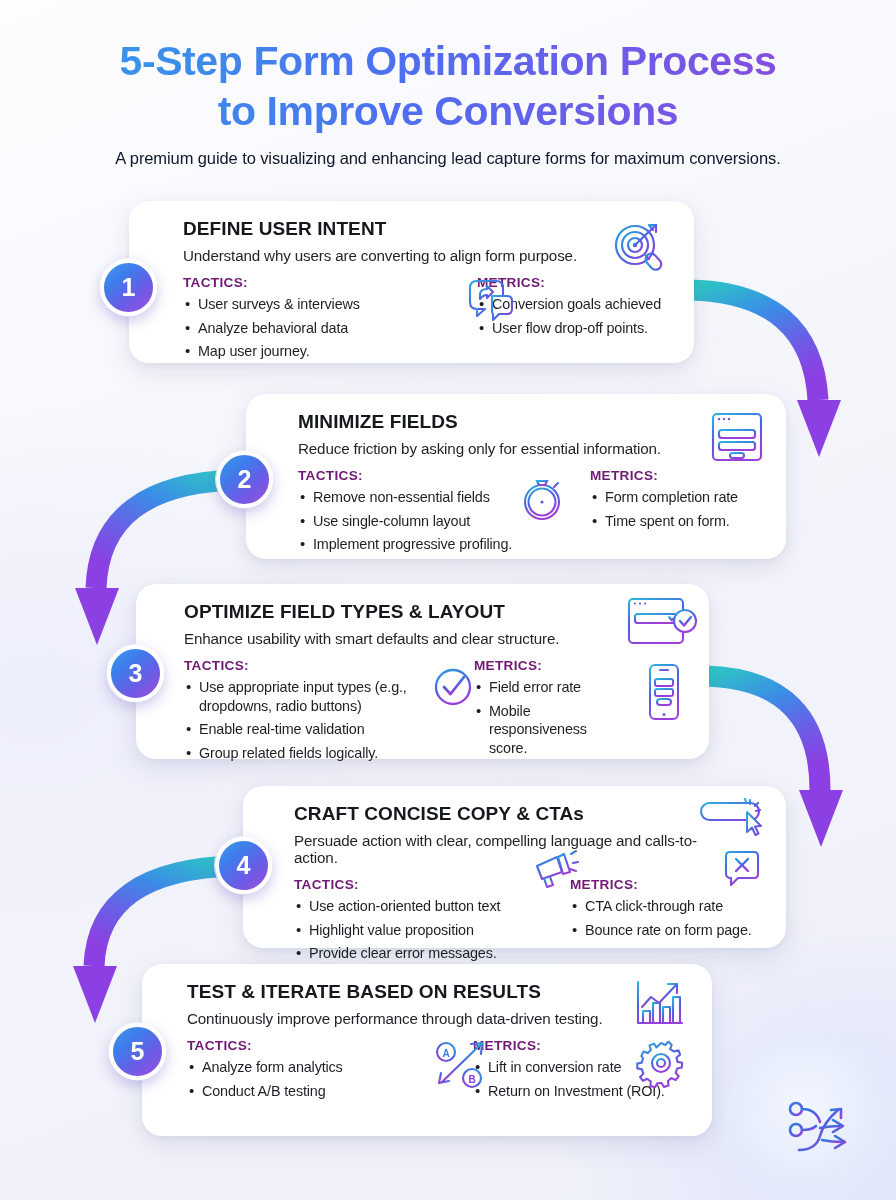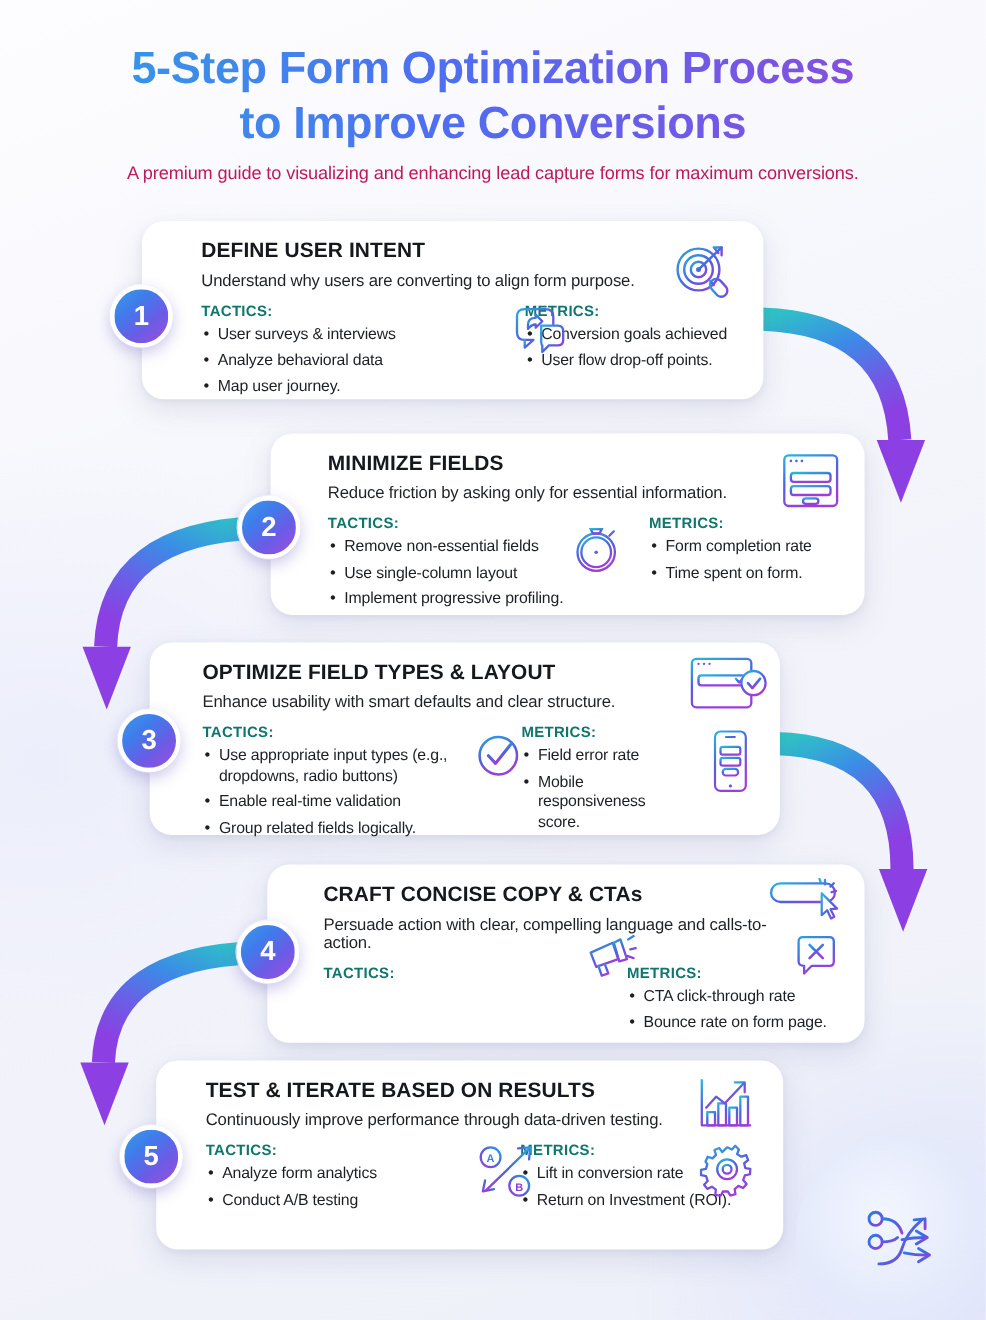--- a/index.html
+++ b/index.html
@@ -15,21 +15,21 @@
   #stage { position:relative; width:896px; height:1200px; }
 
   
   .hdr { position:absolute; left:0; top:36px; width:896px; text-align:center; }
   .title {
     font-size:41px; font-weight:bold; line-height:1.22; letter-spacing:-0.4px;
     background:linear-gradient(96deg,#2f9fe8 0%,#3d8bea 22%,#4f6ef0 45%,#6b5de8 66%,#9546da 100%);
     -webkit-background-clip:text; background-clip:text; color:transparent;
     -webkit-text-fill-color:transparent; padding:0 30px;
   }
-  .subtitle { margin-top:13px; font-size:16.5px; color:#be185d; letter-spacing:-0.1px; }
+  .subtitle { margin-top:13px; font-size:16.5px; color:#0f172a; letter-spacing:-0.1px; }
 
   
   .connectors { position:absolute; inset:0; pointer-events:none; }
 
   
   .card {
     position:absolute; background:#fff; border-radius:20px;
     box-shadow:0 9px 26px rgba(92,100,150,.15), 0 2px 6px rgba(92,100,150,.08);
   }
   .c1 { left:129px; top:201px; width:565px; height:162px; }
@@ -47,21 +47,21 @@
 
   .step-title {
     font-size:19px; font-weight:bold; color:#15181c;
     letter-spacing:.1px; line-height:1.1;
   }
   .step-desc { margin-top:7px; font-size:15.2px; color:#1e2226; letter-spacing:-.15px; }
 
   .cols { display:flex; margin-top:11px; }
   .col-t { flex:0 0 auto; }
   .col-m { flex:0 0 auto; }
-  .colhead { font-size:13.6px; font-weight:bold; color:#0f766e; letter-spacing:.3px; }
+  .colhead { font-size:13.6px; font-weight:bold; color:#701a75; letter-spacing:.3px; }
   ul.bl { list-style:none; margin-top:3px; }
   ul.bl li {
     font-size:14.4px; color:#1c2024; line-height:1.3; letter-spacing:-.15px;
     padding-left:15px; position:relative; margin-top:5px;
   }
   ul.bl li:before {
     content:"\2022"; position:absolute; left:2px; top:-1px; font-size:15px; color:#1c2024;
   }
 
   
@@ -371,20 +371,25 @@
   </div>
   <div class="badge b3">3</div>
 
   <div class="card c4">
     <div class="cbody">
       <div class="step-title">CRAFT CONCISE COPY &amp; CTAs</div>
       <div class="step-desc">Persuade action with clear, compelling language and calls-to-action.</div>
       <div class="cols">
         <div class="col-t">
           <div class="colhead">TACTICS:</div>
+          <ul class="bl">
+            <li>Use action-oriented button text</li>
+            <li>Highlight value proposition</li>
+            <li>Provide clear error messages.</li>
+          </ul>
         </div>
         <div class="col-m" style="padding-left:36px;">
           <div class="colhead">METRICS:</div>
           <ul class="bl">
             <li>CTA click-through rate</li>
             <li>Bounce rate on form page.</li>
           </ul>
         </div>
       </div>
     </div>

